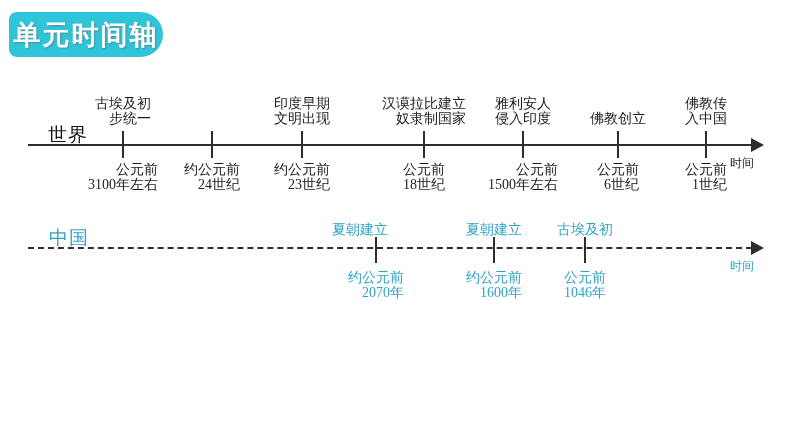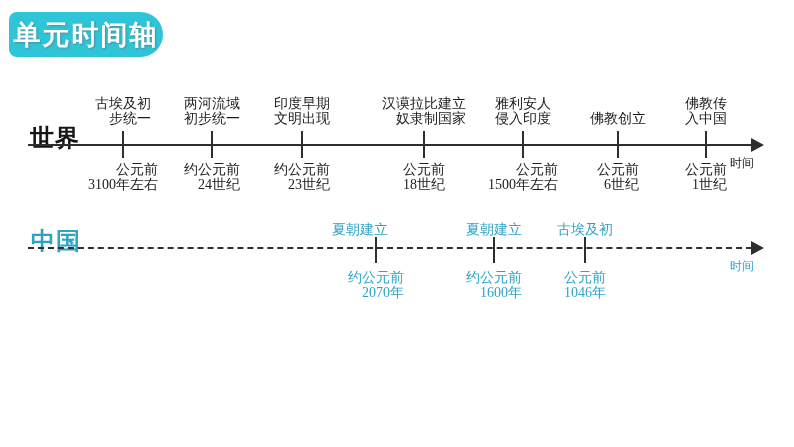--- a/index.html
+++ b/index.html
@@ -14,21 +14,21 @@
     background:var(--badge,#2fc5d9);
     border-radius:8px 23px 23px 8px;
     display:flex; align-items:center; justify-content:center;
   }
   .title-text {
     color:#ffffff; font-size:27px; font-weight:bold; letter-spacing:2px;
     text-shadow:1px 1px 2px rgba(110,90,90,.5);
   }
 
   
-  .row-label { position:absolute; font-weight:bold; font-size:24px; letter-spacing:1px; }
+  .row-label { position:absolute; font-weight:normal; font-size:19px; letter-spacing:1px;margin-left:18px; }
   .world-row-label { left:30px; top:122px; color:#151515; }
   .china-row-label { left:31px; top:225px; color:var(--china,#2fa3c7); }
 
   
   .w-line { position:absolute; left:28px; top:144px; width:726px; height:2px; background:#2e2e2e; }
   .c-line { position:absolute; left:28px; top:247px; width:724px; height:0; border-top:2px dashed #2e2e2e; }
   .arrowhead {
     position:absolute; width:0; height:0;
     border-left:13px solid #2e2e2e; border-top:7px solid transparent; border-bottom:7px solid transparent;
   }
@@ -70,22 +70,20 @@
   <div class="arrowhead w-arrow"></div>
   <div class="time-label w-time">时间</div>
 
   <div class="tick w-tick" style="left:123px"></div>
   <div class="evt-label w-evt" style="left:123px">古埃及初
 步统一</div>
   <div class="evt-date w-date" style="left:123px">公元前
 3100年左右</div>
 
   <div class="tick w-tick" style="left:212px"></div>
-  <div class="evt-label w-evt" style="left:212px">两河流域
-初步统一</div>
   <div class="evt-date w-date" style="left:212px">约公元前
 24世纪</div>
 
   <div class="tick w-tick" style="left:302px"></div>
   <div class="evt-label w-evt" style="left:302px">印度早期
 文明出现</div>
   <div class="evt-date w-date" style="left:302px">约公元前
 23世纪</div>
 
   <div class="tick w-tick" style="left:424px"></div>

